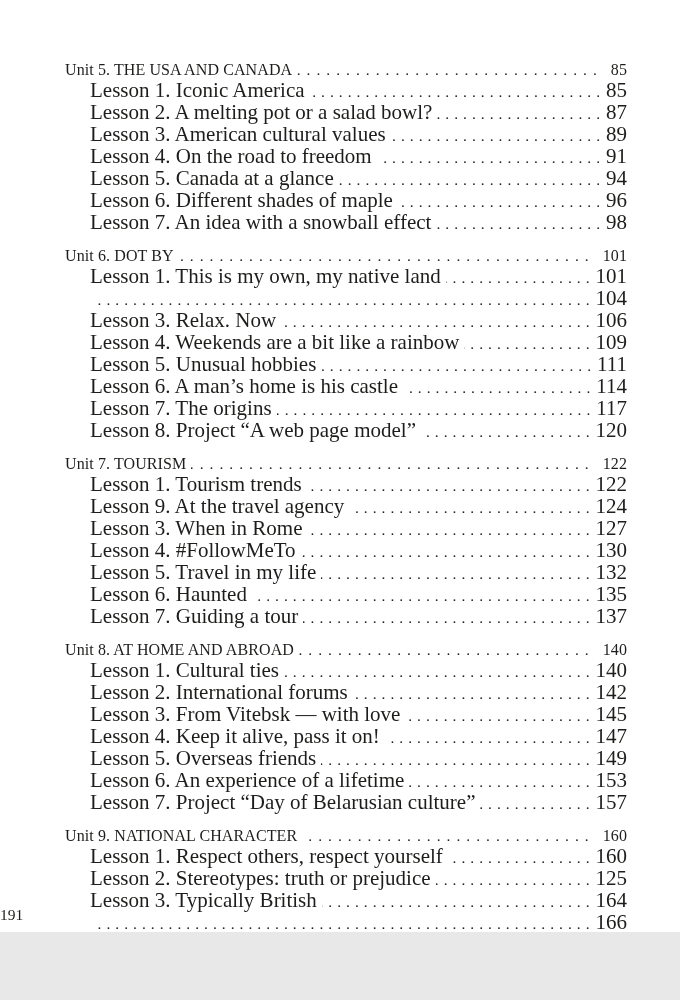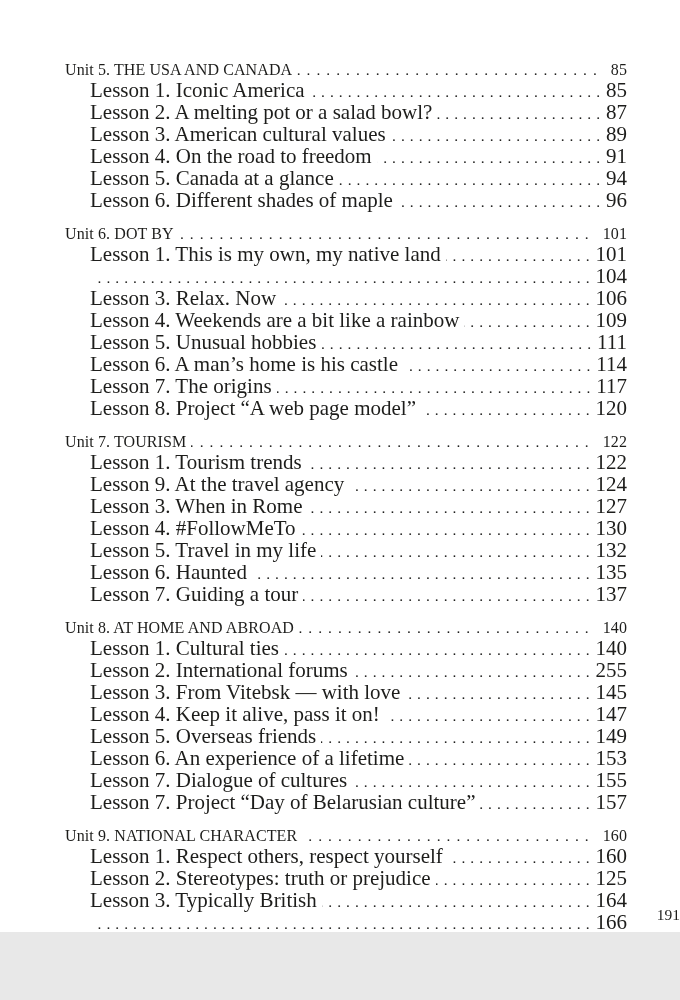--- a/index.html
+++ b/index.html
@@ -64,21 +64,21 @@
     text-align: left;
   }
   .unit-row .pagenum { padding-left: 8px; }
   .lesson-row .pagenum { padding-left: 1px; }
 
   .page-footer {
     position: absolute;
     top: 906px;
     left: 0;
     width: 680px;
-    text-align: right;
+    text-align: left;
     font-size: 15.5px;
     color: #1d1d1b;
   }
 </style>
 </head>
 <body>
 
 <div class="page">
   <main class="toc" id="toc-root">
       <section class="unit-block">
@@ -110,20 +110,25 @@
         <div class="toc-row lesson-row">
           <span class="title">Lesson 5. Canada at a glance</span>
           <span class="leader"></span>
           <span class="pagenum">94</span>
         </div>
         <div class="toc-row lesson-row">
           <span class="title">Lesson 6. Different shades of maple</span>
           <span class="leader"></span>
           <span class="pagenum">96</span>
         </div>
+        <div class="toc-row lesson-row">
+          <span class="title">Lesson 7. An idea with a snowball effect</span>
+          <span class="leader"></span>
+          <span class="pagenum">98</span>
+        </div>
       </section>
       <section class="unit-block">
         <div class="toc-row unit-row">
           <span class="title">Unit 6. DOT BY</span>
           <span class="leader"></span>
           <span class="pagenum">101</span>
         </div>
         <div class="toc-row lesson-row">
           <span class="title">Lesson 1. This is my own, my native land</span>
           <span class="leader"></span>
@@ -213,46 +218,41 @@
           <span class="pagenum">140</span>
         </div>
         <div class="toc-row lesson-row">
           <span class="title">Lesson 1. Cultural ties</span>
           <span class="leader"></span>
           <span class="pagenum">140</span>
         </div>
         <div class="toc-row lesson-row">
           <span class="title">Lesson 2. International forums</span>
           <span class="leader"></span>
-          <span class="pagenum">255</span>
+          <span class="pagenum">142</span>
         </div>
         <div class="toc-row lesson-row">
           <span class="title">Lesson 3. From Vitebsk — with love</span>
           <span class="leader"></span>
           <span class="pagenum">145</span>
         </div>
         <div class="toc-row lesson-row">
           <span class="title">Lesson 4. Keep it alive, pass it on!</span>
           <span class="leader"></span>
           <span class="pagenum">147</span>
         </div>
         <div class="toc-row lesson-row">
           <span class="title">Lesson 5. Overseas friends</span>
           <span class="leader"></span>
           <span class="pagenum">149</span>
         </div>
         <div class="toc-row lesson-row">
           <span class="title">Lesson 6. An experience of a lifetime</span>
           <span class="leader"></span>
           <span class="pagenum">153</span>
-        </div>
-        <div class="toc-row lesson-row">
-          <span class="title">Lesson 7. Dialogue of cultures</span>
-          <span class="leader"></span>
-          <span class="pagenum">155</span>
         </div>
         <div class="toc-row lesson-row">
           <span class="title">Lesson 7. Project “Day of Belarusian culture”</span>
           <span class="leader"></span>
           <span class="pagenum">157</span>
         </div>
       </section>
       <section class="unit-block">
         <div class="toc-row unit-row">
           <span class="title">Unit 9. NATIONAL CHARACTER</span>

